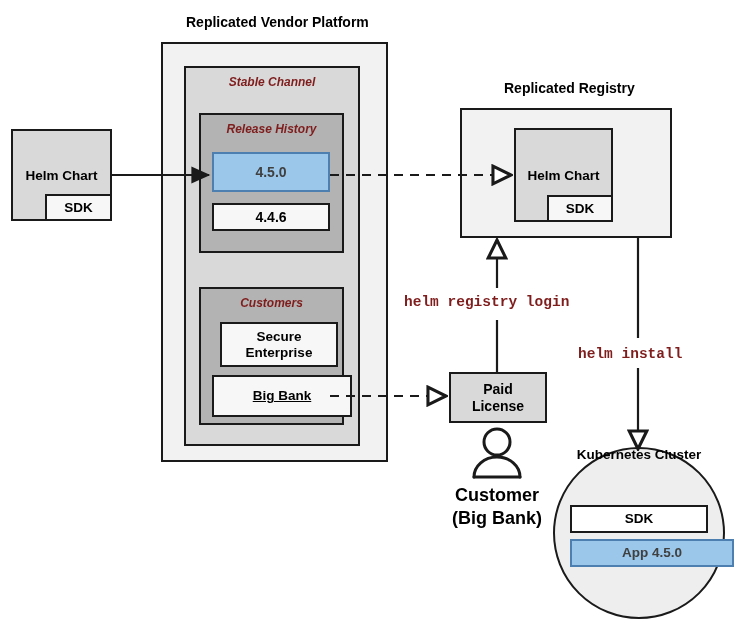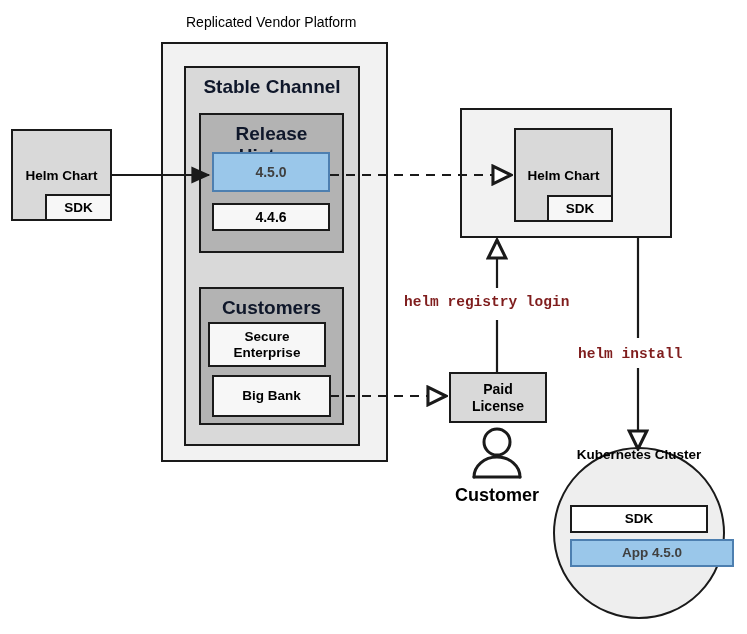--- a/index.html
+++ b/index.html
@@ -22,35 +22,36 @@
     display: flex;
     align-items: center;
     justify-content: center;
     text-align: center;
     font-weight: bold;
     color: #000000;
     line-height: 1.15;
   }
   .title-label {
     position: absolute;
-    font-weight: normal;
+    font-weight: bold;
     font-size: 14px;
     color: #000000;
     text-align: center;
     white-space: nowrap;
   }
   .inner-title {
     position: absolute;
     left: 0;
     right: 0;
     top: 8px;
     text-align: center;
     font-weight: bold;
-    font-size: 19px;
-    color: #0f172a;
+    font-size: 12px;
+    color: #7f1d1d;
+    font-style: italic;
   }
   .fill-light   { background: #f2f2f2; }
   .fill-grey    { background: #d9d9d9; }
   .fill-midgrey { background: #b3b3b3; }
   .fill-white   { background: #f7f7f7; }
   .fill-blue    { background: #9ac7ea; border-color: #4d7fb0; color: #404040; }
 
   .cmd {
     position: absolute;
     font-family: "Liberation Mono", "DejaVu Sans Mono", monospace;
@@ -84,20 +85,21 @@
     pointer-events: none;
   }
 </style>
 </head>
 <body>
 
 <div id="canvas">
 
   <div class="title-label" style="left:186px; top:14px;">Replicated Vendor Platform</div>
 
+  <div class="title-label" style="left:504px; top:80px;">Replicated Registry</div>
 
   <div class="box fill-grey" style="left:11px; top:129px; width:101px; height:92px; font-size:13.5px; align-items:flex-start; padding-top:37px;">
     <span>Helm Chart</span>
   </div>
   <div class="box fill-white" style="left:45px; top:194px; width:67px; height:27px; font-size:13.5px;">
     <span>SDK</span>
   </div>
 
   <div class="box fill-light" style="left:161px; top:42px; width:227px; height:420px;"></div>
 
@@ -111,43 +113,44 @@
   <div class="box fill-blue" style="left:212px; top:152px; width:118px; height:40px; font-size:14px;">
     <span>4.5.0</span>
   </div>
   <div class="box fill-white" style="left:212px; top:203px; width:118px; height:28px; font-size:14px;">
     <span>4.4.6</span>
   </div>
 
   <div class="box fill-midgrey" style="left:199px; top:287px; width:145px; height:138px;">
     <div class="inner-title">Customers</div>
   </div>
-  <div class="box fill-white" style="left:208px; top:322px; width:118px; height:45px; font-size:13.5px;">
+  <div class="box fill-white" style="left:220px; top:322px; width:118px; height:45px; font-size:13.5px;">
     <span style="white-space:pre-line;">Secure
 Enterprise</span>
   </div>
-  <div class="box fill-white" style="left:212px; top:375px; width:119px; height:42px; font-size:13.5px;">
+  <div class="box fill-white" style="left:212px; top:375px; width:140px; height:42px; font-size:13.5px;text-decoration:underline;">
     <span>Big Bank</span>
   </div>
 
   <div class="box fill-light" style="left:460px; top:108px; width:212px; height:130px;"></div>
   <div class="box fill-grey" style="left:514px; top:128px; width:99px; height:94px; font-size:13.5px; align-items:flex-start; padding-top:38px;">
     <span>Helm Chart</span>
   </div>
   <div class="box fill-white" style="left:547px; top:195px; width:66px; height:27px; font-size:13.5px;">
     <span>SDK</span>
   </div>
 
   <div class="box fill-grey" style="left:449px; top:372px; width:98px; height:51px; font-size:14px;">
     <span style="white-space:pre-line;">Paid
 License</span>
   </div>
 
   <div class="person-label" style="left:427px; top:484px; width:140px;">
     <div>Customer</div>
+    <div>(Big Bank)</div>
   </div>
 
   <div class="cmd" style="left:404px; top:294px;">helm registry login</div>
   <div class="cmd" style="left:578px; top:346px;">helm install</div>
 
   <div class="circle" style="left:553px; top:447px; width:172px; height:172px;"></div>
   <div class="person-label" style="left:553px; top:447px; width:172px; font-size:13.5px;">Kubernetes Cluster</div>
   <div class="box" style="left:570px; top:505px; width:138px; height:28px; font-size:13.5px; background:#ffffff;">
     <span>SDK</span>
   </div>

